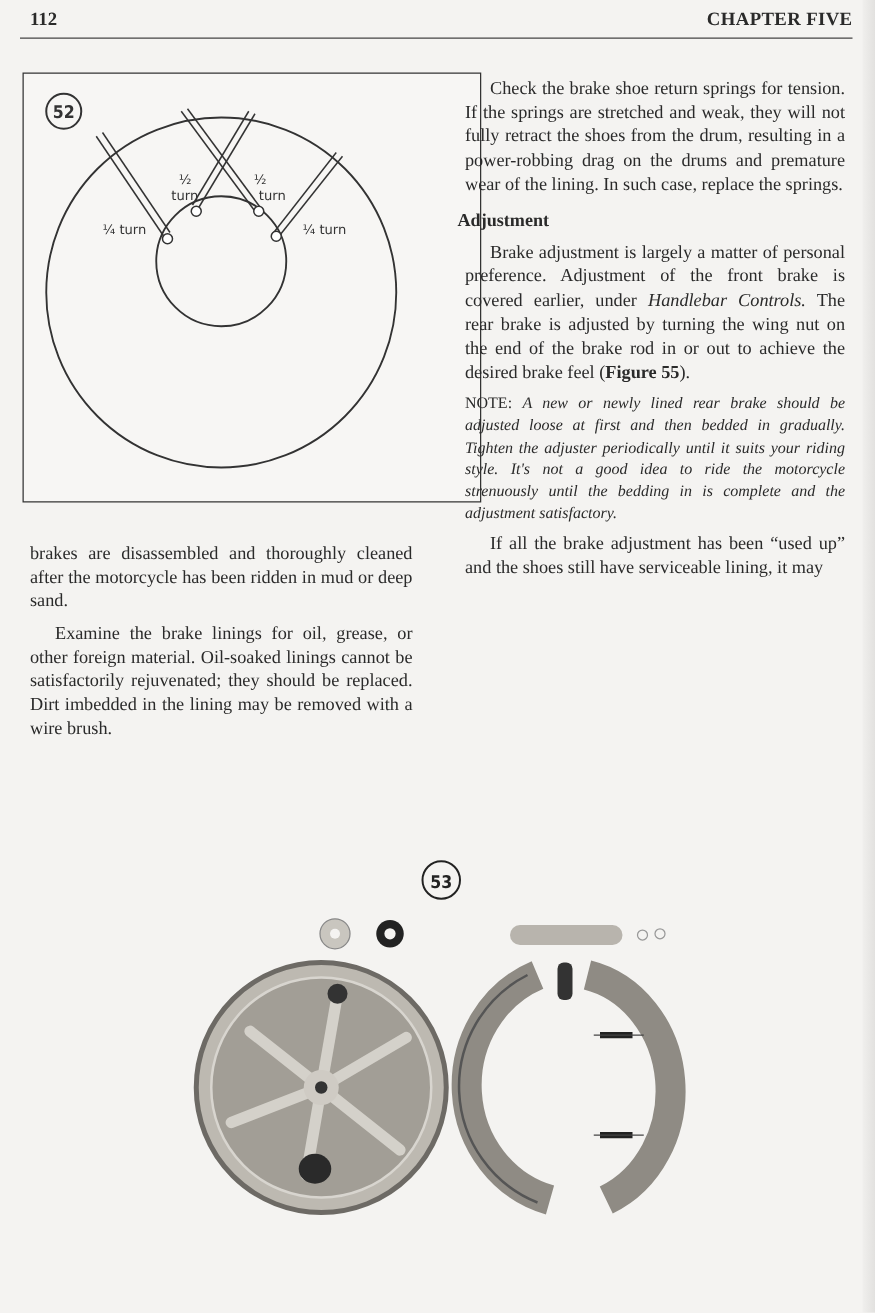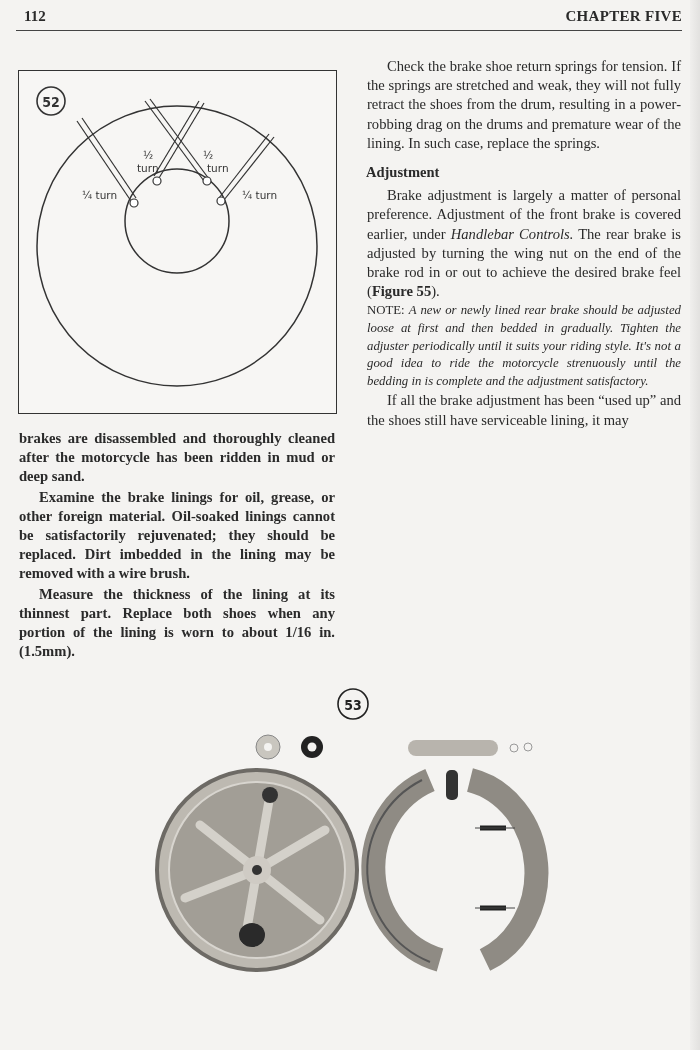--- a/index.html
+++ b/index.html
@@ -3,23 +3,23 @@
 <meta charset="utf-8">
 <style>
   html,body{margin:0;padding:0;}
   body{width:700px;height:1050px;background:#f4f3f1;position:relative;overflow:hidden;
        font-family:"Liberation Serif","DejaVu Serif",serif;color:#2a2a2a;}
   .edge{position:absolute;right:0;top:0;width:10px;height:1050px;background:linear-gradient(to right,#f0efed,#e2e1df);}
   .hdr{position:absolute;left:16px;top:4px;width:666px;height:26px;border-bottom:1px solid #444;}
   .pnum{position:absolute;left:0;top:4px;font-weight:bold;font-size:15px;margin-left:8px;}
   .chap{position:absolute;right:0;top:4px;font-weight:bold;font-size:15px;letter-spacing:0.3px;margin-left:48px;}
   .col{position:absolute;font-size:14.6px;line-height:19.2px;text-align:justify;}
-  .col p{margin:1px;}
+  .col p{margin:6px;}
   .ind{text-indent:20px;}
-  .fig52{position:absolute;left:18px;top:70px;width:317px;height:342px;border:1.5px solid #333;background:#f7f6f4;}
+  .fig52{position:absolute;left:18px;top:58px;width:317px;height:342px;border:1.5px solid #333;background:#f7f6f4;padding-left:48px;}
   .fig52 svg{position:absolute;left:0;top:0;}
   .badge{font-family:"DejaVu Sans Condensed","DejaVu Sans",sans-serif;font-weight:bold;}
   .lbl{font-family:"DejaVu Sans",sans-serif;font-size:10.5px;fill:#333;}
   h3{margin:10px 0 4px 0;font-size:14.5px;font-weight:bold;}
   .note{margin:14px 20px 14px 38px;font-size:12.8px;line-height:17.6px;}
   .note i{font-style:italic;}
   .fig53{position:absolute;left:140px;top:650px;width:440px;height:330px;}
 </style>
 </head>
 <body>
@@ -58,24 +58,23 @@
     </g>
     <text x="124" y="88" class="lbl">½</text>
     <text x="118" y="101" class="lbl">turn</text>
     <text x="184" y="88" class="lbl">½</text>
     <text x="188" y="101" class="lbl">turn</text>
     <text x="63" y="128" class="lbl">¼ turn</text>
     <text x="223" y="128" class="lbl">¼ turn</text>
   </svg>
 </div>
 
-<div class="col" style="left:18px;top:428px;width:318px;font-weight:bold;">
+<div class="col" style="left:18px;top:428px;width:318px;">
   <p>brakes are disassembled and thoroughly cleaned after the motorcycle has been ridden in mud or deep sand.</p>
   <p class="ind">Examine the brake linings for oil, grease, or other foreign material. Oil-soaked linings cannot be satisfactorily rejuvenated; they should be replaced. Dirt imbedded in the lining may be removed with a wire brush.</p>
-  <p class="ind">Measure the thickness of the lining at its thinnest part. Replace both shoes when any portion of the lining is worn to about 1/16 in. (1.5mm).</p>
 </div>
 
 <div class="col" style="left:366px;top:56px;width:316px;">
   <p class="ind">Check the brake shoe return springs for tension. If the springs are stretched and weak, they will not fully retract the shoes from the drum, resulting in a power-robbing drag on the drums and premature wear of the lining. In such case, replace the springs.</p>
   <h3>Adjustment</h3>
   <p class="ind"><span>Brake adjustment is largely a matter of personal preference. Adjustment of the front brake is covered earlier, under </span><i>Handlebar Controls.</i><span> The rear brake is adjusted by turning the wing nut on the end of the brake rod in or out to achieve the desired brake feel (</span><b>Figure 55</b><span>).</span></p>
   <p class="note"><span>NOTE: </span><i>A new or newly lined rear brake should be adjusted loose at first and then bedded in gradually. Tighten the adjuster periodically until it suits your riding style. It's not a good idea to ride the motorcycle strenuously until the bedding in is complete and the adjustment satisfactory.</i></p>
   <p class="ind">If all the brake adjustment has been “used up” and the shoes still have serviceable lining, it may</p>
 </div>
 

